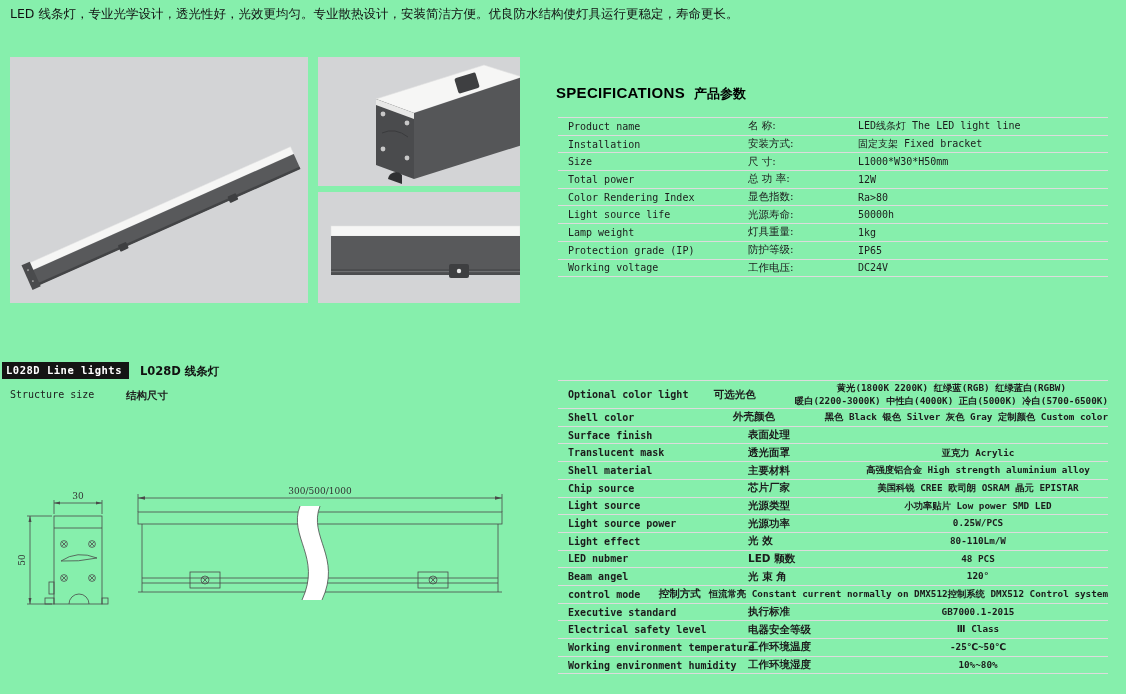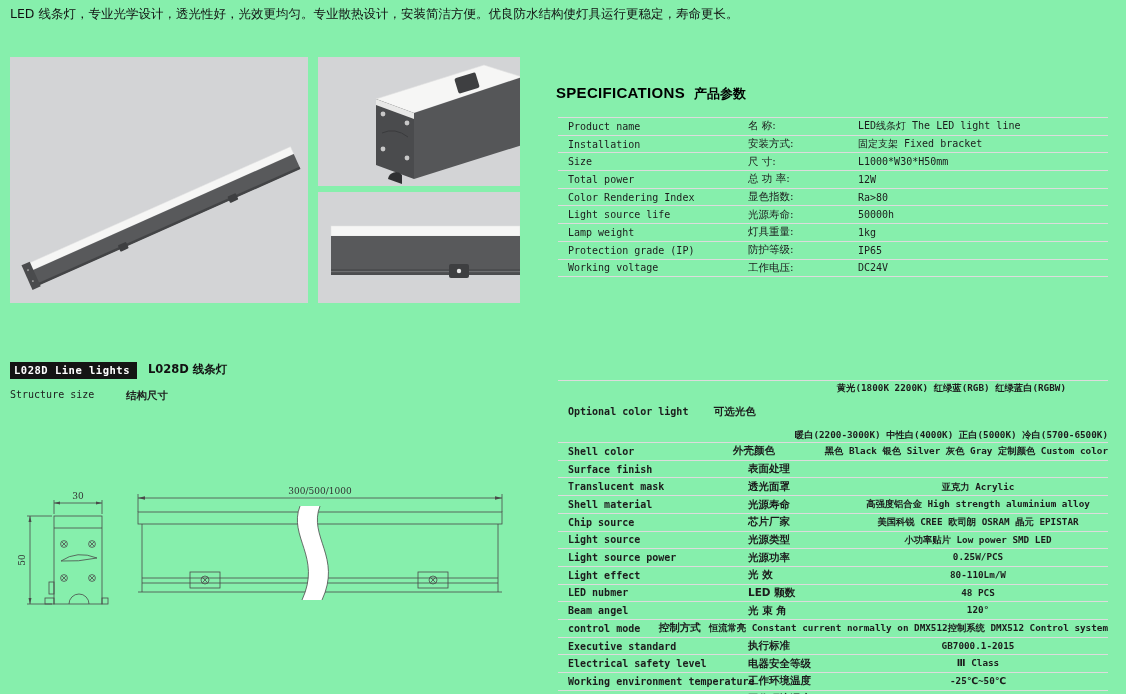--- a/index.html
+++ b/index.html
@@ -25,25 +25,25 @@
   
   .spec-table { position:absolute; left:558px; width:550px; border-top:1px solid #dcdcdc; }
   #table-upper { top:117px; }
   #table-lower { top:380px;font-weight:bold; }
   .trow { display:flex; align-items:center; border-bottom:1px solid #dcdcdc; min-height:17.7px; }
   .c-en { width:190px; padding-left:10px; font-size:10px; white-space:nowrap; }
   .c-zh { width:110px; font-size:10.5px; font-family:"DejaVu Sans",sans-serif; white-space:nowrap; }
   .c-val { flex:1; font-size:10px; white-space:nowrap; }
   #table-lower .c-zh { width:100px; }
   #table-lower .c-val { display:flex; flex-direction:column; align-items:center; justify-content:center;
-                        font-size:9.3px; padding:1px 0;gap:34px; }
+                        font-size:9.3px; padding:1px 0; }
   #table-lower .c-val div { white-space:nowrap; line-height:1.35; }
 
   
-  .label-row { position:absolute; left:10px; top:362px; display:flex; align-items:flex-start; }
+  .label-row { position:absolute; left:2px; top:362px; display:flex; align-items:flex-end; }
   .badge { background:#141414; color:#fff; font-size:10.5px; font-weight:bold;
            padding:2px 7px 3px 4px; letter-spacing:.5px; }
   .badge-zh { margin-left:11px; font-family:"DejaVu Sans",sans-serif; font-size:11.5px;
               font-weight:600; color:#111; }
   .structure-row { position:absolute; left:10px; top:389px; display:flex; font-size:10px; }
   .structure-row .en { width:116px; }
   .structure-row .zh { font-family:"DejaVu Sans",sans-serif; font-size:10.5px; font-weight:600; }
 
   
   .drawing { position:absolute; }
@@ -279,21 +279,21 @@
       </div>
       <div class="trow">
         <div class="c-en">Translucent mask</div>
         <div class="c-zh">透光面罩</div>
         <div class="c-val">
           <div>亚克力 Acrylic</div>
         </div>
       </div>
       <div class="trow">
         <div class="c-en">Shell material</div>
-        <div class="c-zh">光源寿命</div>
+        <div class="c-zh">主要材料</div>
         <div class="c-val">
           <div>高强度铝合金  High strength aluminium alloy</div>
         </div>
       </div>
       <div class="trow">
         <div class="c-en">Chip source</div>
         <div class="c-zh">芯片厂家</div>
         <div class="c-val">
           <div>美国科锐 CREE  欧司朗 OSRAM  晶元 EPISTAR</div>
         </div>

